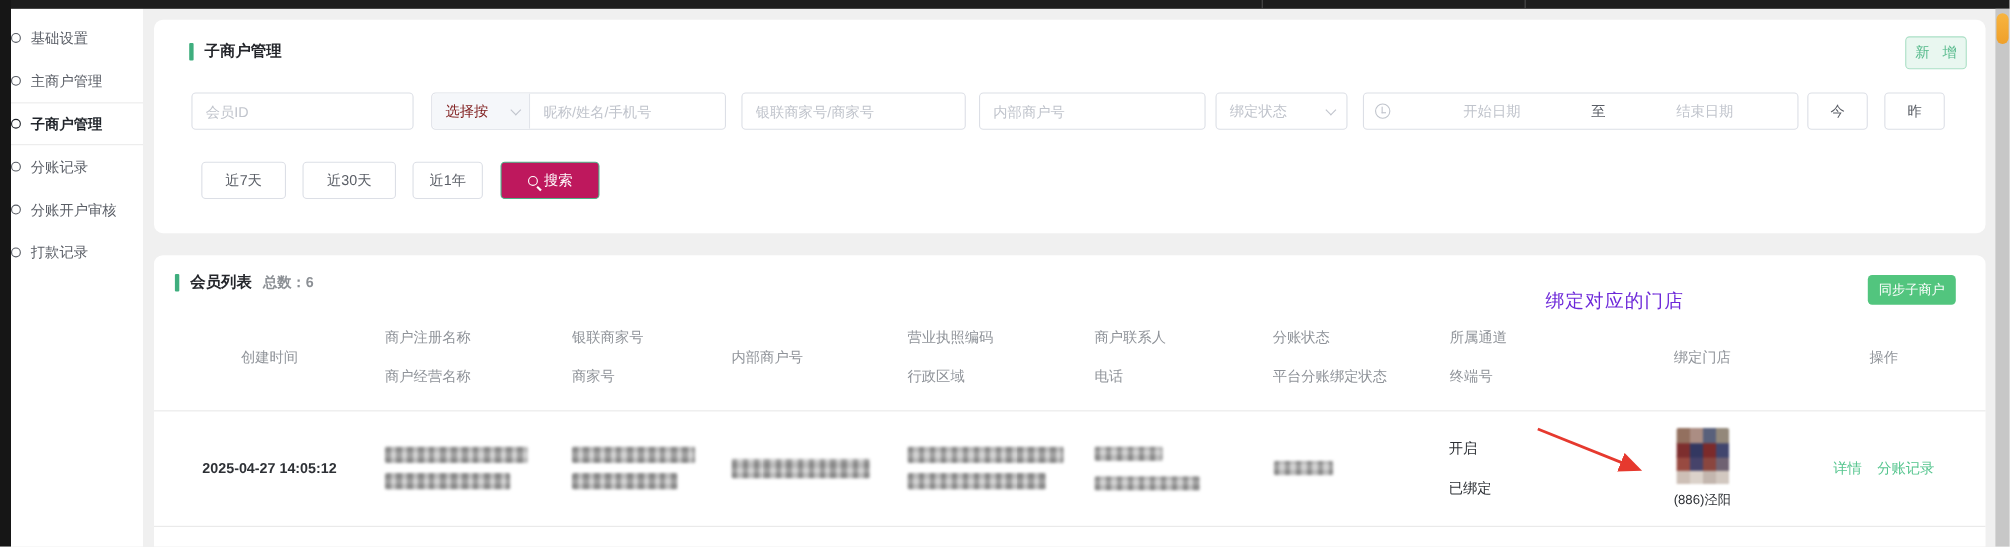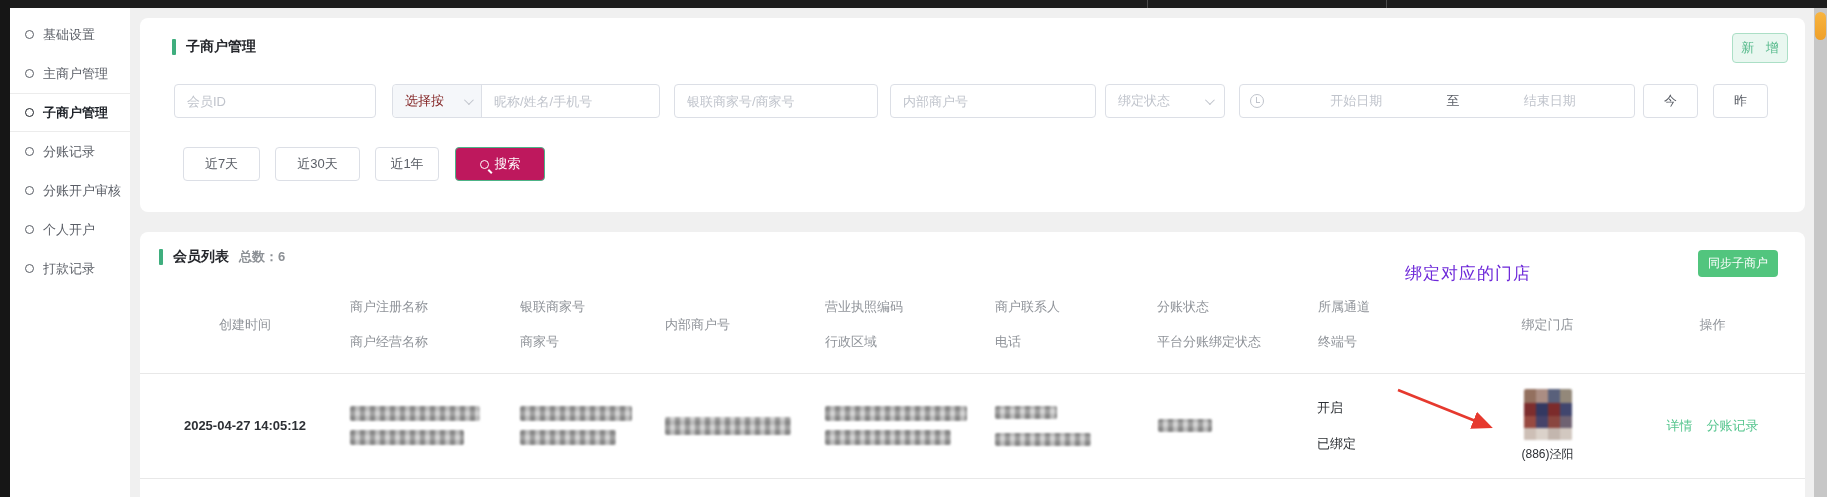--- a/index.html
+++ b/index.html
@@ -9,21 +9,21 @@
   
   .topbar { position:absolute; left:0; top:0; width:1827px; height:8px; background:#1d1d1d; z-index:5; }
   .topbar .sep { position:absolute; top:0; width:1px; height:8px; background:#4c4c4c; }
   .leftstrip { position:absolute; left:0; top:0; width:10px; height:497px; background:#161616; z-index:6; }
   .scrollbar { position:absolute; right:0; top:8px; width:13px; height:489px; background:#c7c7c7; z-index:6; }
   .scroll-thumb { position:absolute; left:1px; top:4px; width:11px; height:28px; border-radius:6px;
                   background:linear-gradient(180deg,#f8b43f,#efa02a); }
 
   
   .sidebar { position:absolute; left:10px; top:8px; width:120px; height:489px; background:#fff; padding-top:7px; }
-  .side-item { height:39px; display:flex; align-items:center; padding-left:15px; gap:9px;
+  .side-item { height:39px; display:flex; align-items:center; gap:9px;
                font-size:13px; color:#5a5e66; cursor:pointer; }
   .side-item .dot { width:9px; height:9px; border:1.5px solid #5a5e66; border-radius:50%; flex:none; }
   .side-item.active { color:#1f2329; font-weight:bold; border-top:1px solid #ececec; border-bottom:1px solid #ececec; }
   .side-item.active .dot { border-color:#1f2329; }
 
   .card { position:absolute; background:#fff; border-radius:8px; }
   .card1 { left:140px; top:18px; width:1665px; height:194px; }
   .card2 { left:140px; top:232px; width:1665px; height:265px; border-bottom-left-radius:0; border-bottom-right-radius:0; }
 
   .sec-title { position:absolute; display:flex; align-items:center; gap:10px; }
@@ -131,24 +131,20 @@
   <div class="side-item">
     <span class="dot"></span>
     <span>分账记录</span>
   </div>
   <div class="side-item">
     <span class="dot"></span>
     <span>分账开户审核</span>
   </div>
   <div class="side-item">
     <span class="dot"></span>
-    <span>个人开户</span>
-  </div>
-  <div class="side-item">
-    <span class="dot"></span>
     <span>打款记录</span>
   </div>
 </nav>
 
 <section class="card card1">
   <div class="sec-title" style="left:32px; top:20px;">
     <span class="sec-bar"></span>
     <span class="sec-text">子商户管理</span>
   </div>
   <button class="btn btn-add">新 增</button>

